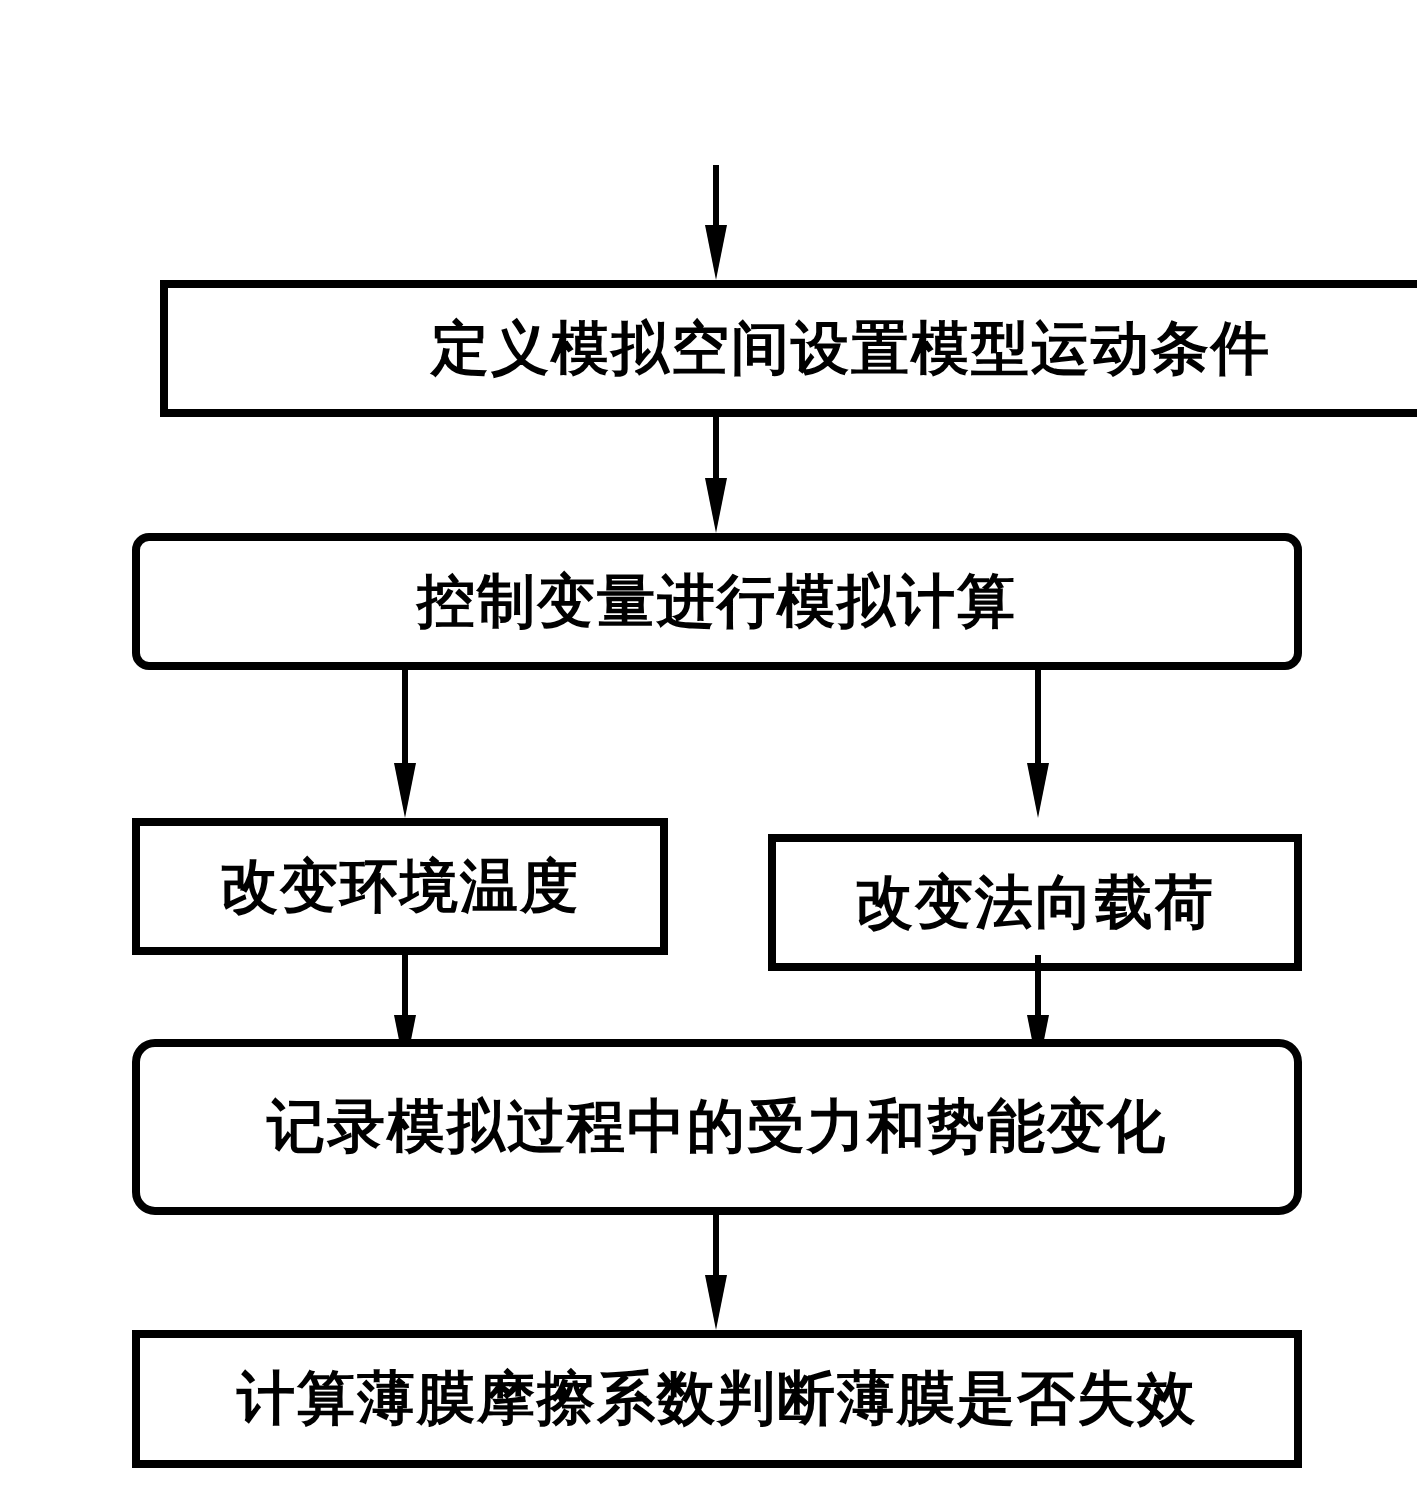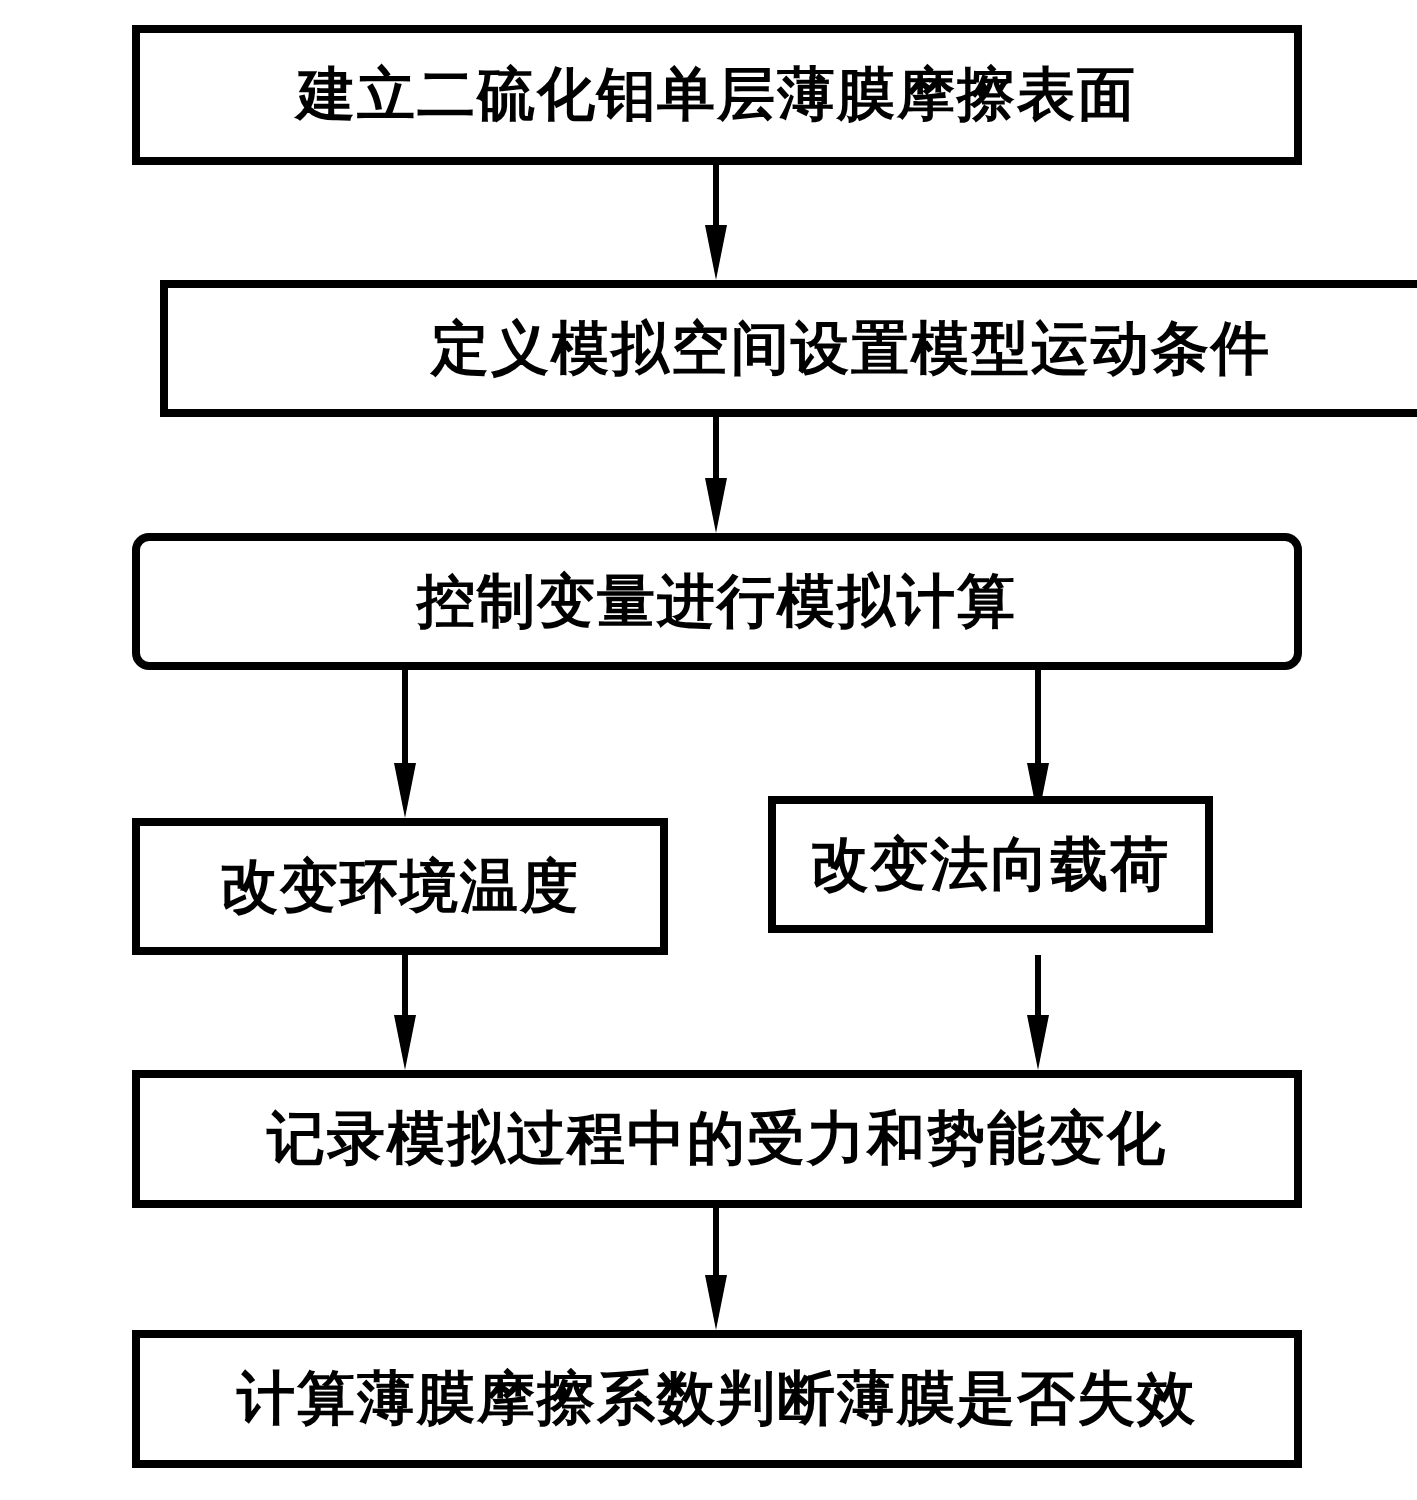--- a/index.html
+++ b/index.html
@@ -51,23 +51,20 @@
     border-right: 11px solid transparent;
     border-top: 55px solid #000000;
     flex: 0 0 auto;
   }
 </style>
 </head>
 <body>
 
 <div class="canvas">
 
-  <div class="flow-node" style="left:132px; top:25px; width:1170px; height:140px;">
-    <span class="node-label">建立二硫化钼单层薄膜摩擦表面</span>
-  </div>
 
   <div class="arrow" style="left:705px; top:165px; height:115px;">
     <div class="arrow-stem"></div>
     <div class="arrow-head"></div>
   </div>
 
   <div class="flow-node" style="left:132px; top:280px; width:1382px; height:137px;margin-left:28px;">
     <span class="node-label">定义模拟空间设置模型运动条件</span>
   </div>
 
@@ -87,35 +84,35 @@
 
   <div class="arrow" style="left:1027px; top:670px; height:148px;">
     <div class="arrow-stem"></div>
     <div class="arrow-head"></div>
   </div>
 
   <div class="flow-node" style="left:132px; top:818px; width:536px; height:137px;text-align:right;">
     <span class="node-label">改变环境温度</span>
   </div>
 
-  <div class="flow-node" style="left:768px; top:796px; width:445px; height:137px;">
+  <div class="flow-node" style="left:768px; top:834px; width:534px; height:137px;">
     <span class="node-label">改变法向载荷</span>
   </div>
 
   <div class="arrow" style="left:394px; top:955px; height:115px;">
     <div class="arrow-stem"></div>
     <div class="arrow-head"></div>
   </div>
 
   <div class="arrow" style="left:1027px; top:955px; height:115px;">
     <div class="arrow-stem"></div>
     <div class="arrow-head"></div>
   </div>
 
-  <div class="flow-node" style="left:132px; top:1070px; width:1170px; height:138px;">
+  <div class="flow-node" style="left:132px; top:1039px; width:1170px; height:176px;border-radius:23px;">
     <span class="node-label">记录模拟过程中的受力和势能变化</span>
   </div>
 
   <div class="arrow" style="left:705px; top:1208px; height:122px;">
     <div class="arrow-stem"></div>
     <div class="arrow-head"></div>
   </div>
 
   <div class="flow-node" style="left:132px; top:1330px; width:1170px; height:138px;">
     <span class="node-label">计算薄膜摩擦系数判断薄膜是否失效</span>

